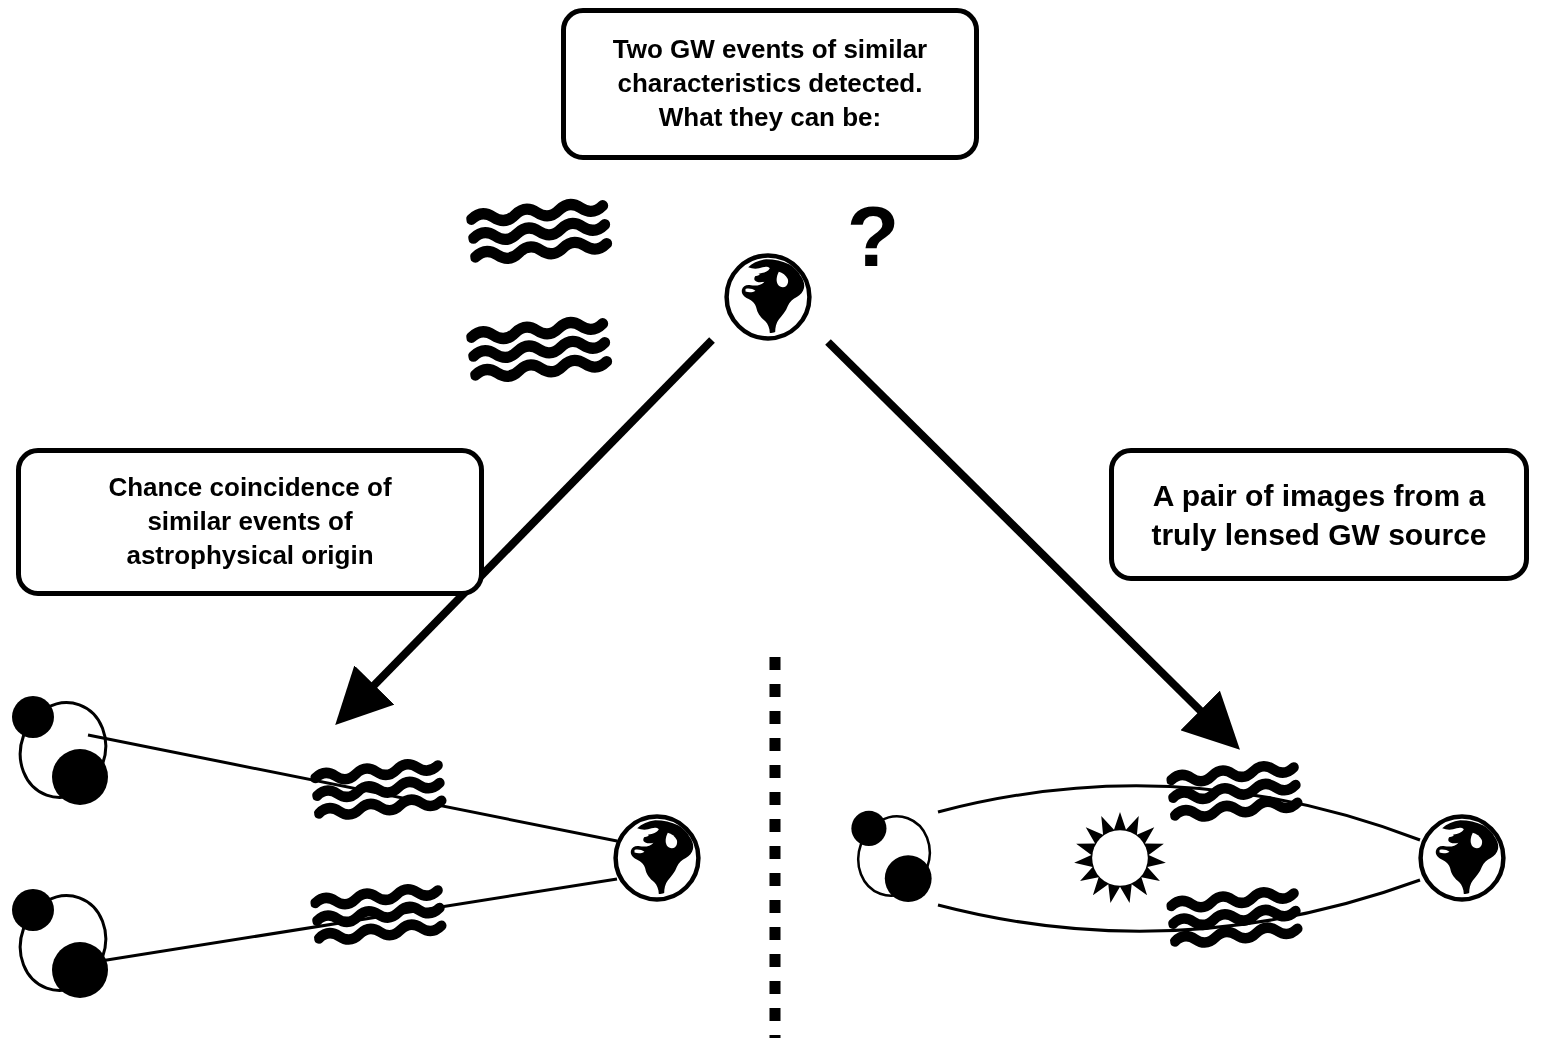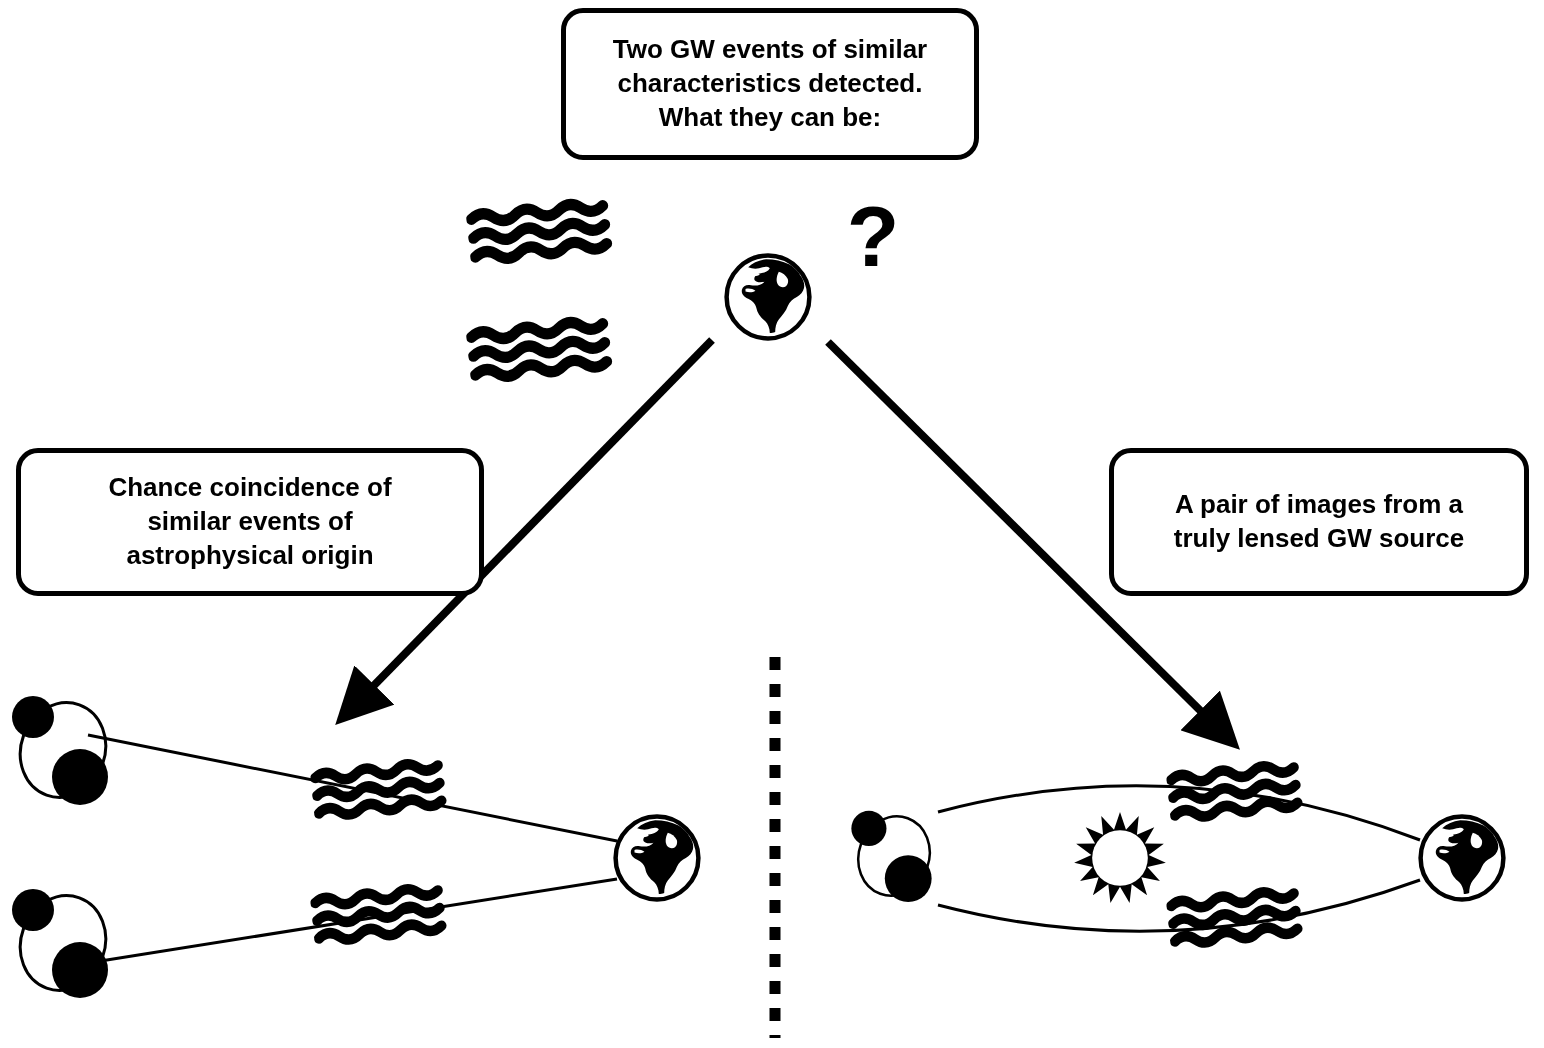--- a/index.html
+++ b/index.html
@@ -54,22 +54,22 @@
     top: 448px;
     width: 468px;
     height: 148px;
     font-size: 26px;
     padding: 6px 16px;
   }
   #callout-right {
     left: 1109px;
     top: 448px;
     width: 420px;
-    height: 148px;
-    font-size: 26px;
+    height: 133px;
+    font-size: 30px;
     padding: 6px 16px;
   }
   .qmark {
     position: absolute;
     left: 828px;
     top: 186px;
     width: 90px;
     height: 100px;
     font-size: 86px;
     font-weight: bold;

